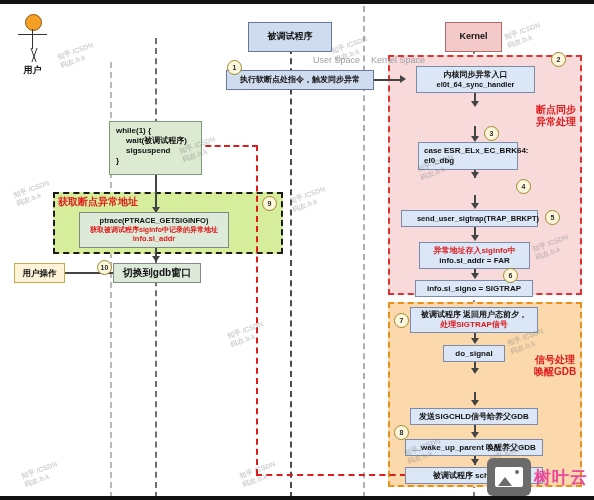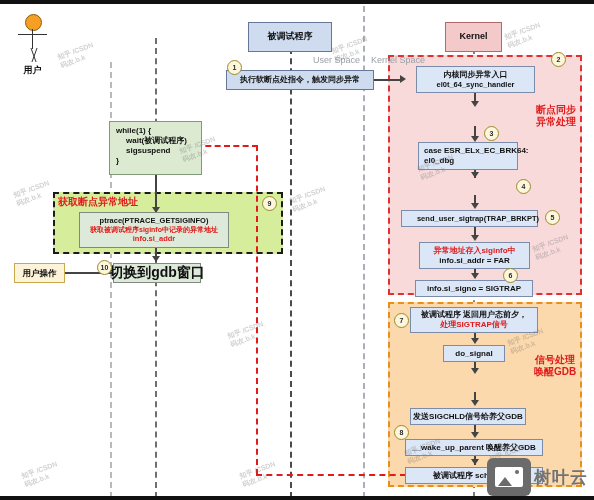--- a/index.html
+++ b/index.html
@@ -68,21 +68,21 @@
   
   .wm{position:absolute;font-size:7px;color:rgba(120,120,120,.35);transform:rotate(-20deg);
       z-index:30;pointer-events:none;line-height:1.3;font-weight:bold;white-space:nowrap;}
   .wmlogo{position:absolute;z-index:40;display:flex;align-items:center;}
   .wmlogo .sq{width:44px;height:38px;background:#6b6b6b;border-radius:6px;display:flex;
       align-items:center;justify-content:center;}
   .wmlogo .sq .pic{width:28px;height:20px;background:#fff;border-radius:2px;position:relative;overflow:hidden;}
   .wmlogo .sq .pic::before{content:"";position:absolute;left:3px;top:10px;width:0;height:0;
       border-left:7px solid transparent;border-right:7px solid transparent;border-bottom:9px solid #6b6b6b;}
   .wmlogo .sq .pic::after{content:"";position:absolute;right:4px;top:3px;width:4px;height:4px;border-radius:50%;background:#6b6b6b;}
-  .wmlogo .txt{margin-left:3px;font-size:17px;font-weight:bold;color:#737373;letter-spacing:1px;}
+  .wmlogo .txt{margin-left:3px;font-size:17px;font-weight:bold;color:#ec4899;letter-spacing:1px;}
 </style>
 </head>
 <body>
 
 <div id="stage">
 
   <div class="lbl" style="left:313px;top:7px;">User Space</div>
   <div class="lbl" style="left:371px;top:7px;">Kernel Space</div>
   <div class="lifeline" style="left:363px;top:6px;height:492px;border-left-color:#aab0b6;"></div>
 
@@ -187,21 +187,21 @@
   <div class="arrowdown" style="left:471px;top:368px;"></div>
 
   <div class="anno" style="left:534px;top:354px;">
     <span style="display:block;">信号处理</span>
     <span style="display:block;">唤醒GDB</span>
   </div>
 
   <div class="vline" style="left:474px;top:392px;height:12px;"></div>
   <div class="arrowdown" style="left:471px;top:400px;"></div>
 
-  <div class="node n-bluelt" style="left:410px;top:408px;width:116px;height:17px;">
+  <div class="node n-bluelt" style="left:410px;top:408px;width:128px;height:17px;">
     <span class="ln">发送SIGCHLD信号给养父GDB</span>
   </div>
   <div class="badge" style="left:394px;top:425px;">8</div>
 
   <div class="vline" style="left:474px;top:425px;height:11px;"></div>
   <div class="arrowdown" style="left:471px;top:432px;"></div>
 
   <div class="node n-bluelt" style="left:405px;top:439px;width:138px;height:17px;">
     <span class="ln">__wake_up_parent 唤醒养父GDB</span>
   </div>
@@ -233,21 +233,21 @@
 
   <div class="node n-greengray" style="left:79px;top:212px;width:150px;height:36px;font-size:7.5px;">
     <span class="ln">ptrace(PTRACE_GETSIGINFO)</span>
     <span class="ln red" style="font-size:7px;">获取被调试程序siginfo中记录的异常地址</span>
     <span class="ln red">info.si_addr</span>
   </div>
 
   <div class="vline" style="left:155px;top:248px;height:14px;"></div>
   <div class="arrowdown" style="left:152px;top:256px;"></div>
 
-  <div class="node n-greengray" style="left:113px;top:263px;width:88px;height:20px;font-size:14px;">
+  <div class="node n-greengray" style="left:113px;top:263px;width:88px;height:20px;font-size:10px;">
     <span class="ln">切换到gdb窗口</span>
   </div>
 
   <div class="hline" style="left:65px;top:272px;width:48px;"></div>
   <div class="arrowleft" style="left:59px;top:268px;"></div>
   <div class="badge" style="left:97px;top:260px;">10</div>
 
   <div class="node n-cream" style="left:14px;top:263px;width:51px;height:20px;font-size:8.5px;">
     <span class="ln">用户操作</span>
   </div>

